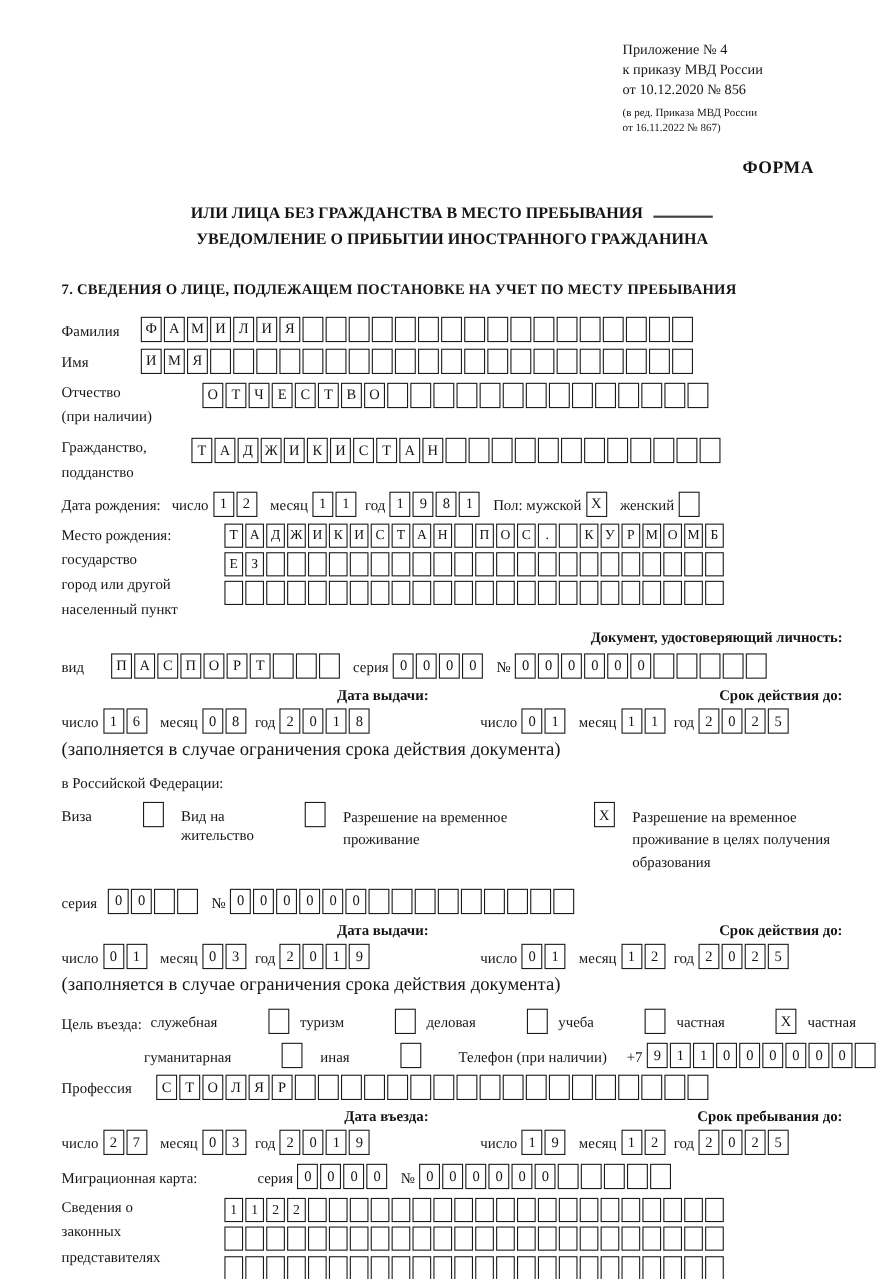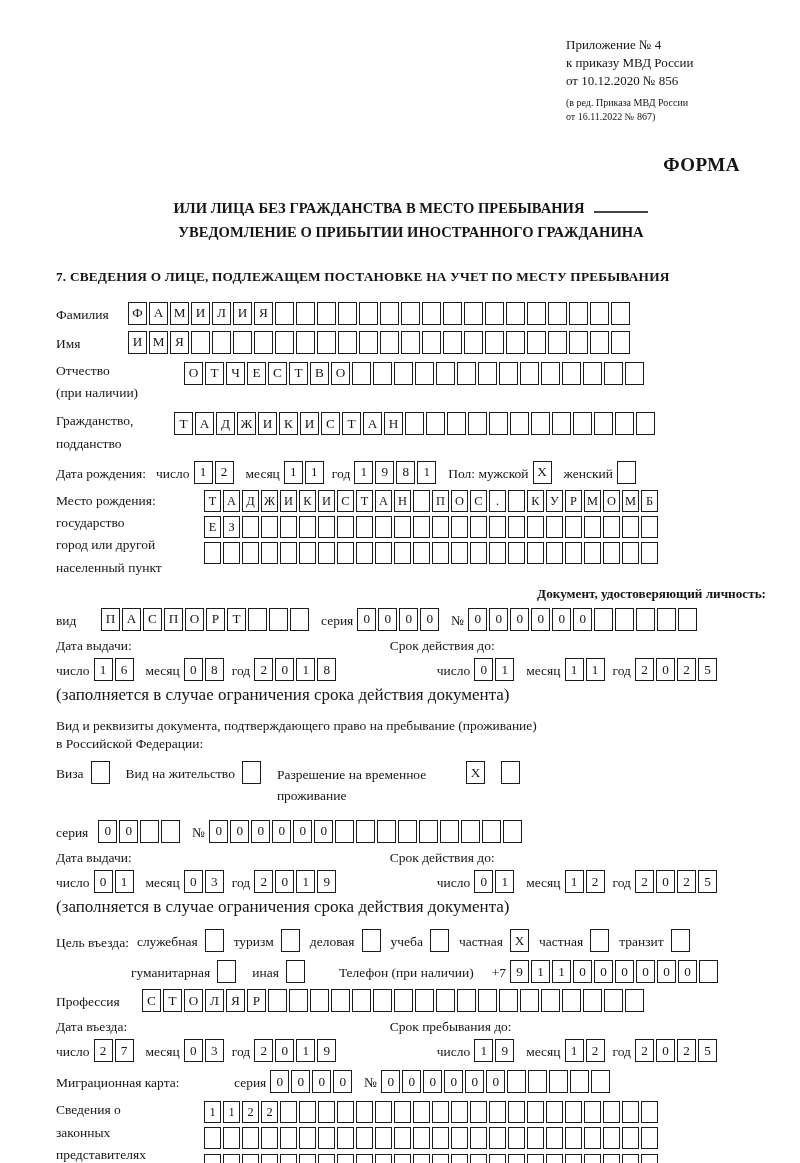--- a/index.html
+++ b/index.html
@@ -1,45 +1,45 @@
 <!DOCTYPE html>
 <html><head>
 <meta charset="utf-8">
 <style>
   html,body{margin:0;padding:0;background:#e8e8e8;}
   .page{width:800px;min-height:1163px;margin:0 auto;background:#fff;box-sizing:border-box;
         padding:36px 34px 28px 56px;font-family:"Liberation Serif",serif;color:#151515;
         font-size:13.5px;line-height:1.35;}
   .ref{margin-left:auto;width:200px;font-size:13px;line-height:1.4;}
   .ref-small{font-size:10px;margin-top:5px;}
-  .forma{font-weight:700;text-align:right;padding-right:26px;margin-top:28px;font-size:19px;letter-spacing:.5px;}
+  .forma{font-weight:700;text-align:right;padding-right:26px;margin-top:18px;font-size:16px;letter-spacing:.5px;}
   .title{font-weight:700;text-align:center;font-size:14.6px;margin-top:20px;line-height:1.6;}
   .uline{display:inline-block;width:54px;border-bottom:2px solid #444;margin-left:10px;}
   .sec{font-weight:700;font-size:13.3px;margin:24px 0 16px;letter-spacing:.2px;}
   .row{display:flex;align-items:flex-start;margin-bottom:6px;}
   .lbl{flex:none;padding-top:4px;}
   .w45{width:45px}.w72{width:72px}.w118{width:118px}.w128{width:128px}.w148{width:148px}.w150{width:150px}
   .lblcol{flex:none;line-height:1.65;}
   .boxes{display:inline-flex;flex-wrap:nowrap;}
   .box{display:inline-flex;align-items:center;justify-content:center;flex:none;
        width:17px;height:21px;border:1.7px solid #1b1b1b;margin-right:2px;font-size:13.2px;}
   .sm .box{width:15px;height:20px;font-size:12.4px;}
   .boxrow{margin-bottom:4px;}
   .sub{padding-top:4px;margin:0 4px 0 10px;flex:none;}
   .sub.first{margin-left:0;}
   .dochead{text-align:right;font-weight:700;font-size:13.2px;margin:4px 0 5px;}
   .dates{display:flex;margin-top:6px;}
   .half{display:flex;flex-direction:column;}
   .half.l{width:47%;}.half.r{width:53%;}
-  .dhead{text-align:left;margin-bottom:3px;}
+  .dhead{text-align:right;margin-bottom:3px;font-weight:bold;}
   .dline{display:flex;}
   .note{text-align:left;font-size:17px;margin:3px 0 10px;}
   .para{margin-top:6px;}
   .opts{display:flex;align-items:flex-start;margin:8px 0 10px;}
-  .opt{display:flex;align-items:flex-start;margin-right:14px;}
+  .opt{display:flex;align-items:flex-start;margin-right:14px;gap:39px;}
   .optlbl{padding-top:4px;margin-right:7px;}
   .optc{width:182px;text-align:left;line-height:1.5;}
   .purpose{display:flex;align-items:flex-end;margin-top:2px;flex-wrap:nowrap;}
   .purpose .opt{margin-right:8px;}
   .phone-row{display:flex;align-items:flex-start;margin:8px 0 6px;padding-left:75px;}
   .reps{display:flex;margin-top:4px;}
   .mt8{margin-top:8px;}.mt14{margin-top:14px;}
 </style>
 </head>
 <body>
@@ -386,21 +386,20 @@
             <span class="box">2</span>
             <span class="box">0</span>
             <span class="box">2</span>
             <span class="box">5</span>
           </span>
       </div>
     </div>
   </div>
   <div class="note">(заполняется в случае ограничения срока действия документа)</div>
 
-  <div class="para">Вид и реквизиты документа, подтверждающего право на пребывание (проживание)</div>
   <div>в Российской Федерации:</div>
 
   <div class="opts">
     <span class="opt">
       <span class="optlbl">Виза</span>
       <span class="boxes">
           <span class="box"></span>
         </span>
     </span>
     <span class="opt">
@@ -409,20 +408,21 @@
           <span class="box"></span>
         </span>
     </span>
     <span class="opt">
       <span class="optlbl optc">Разрешение на временное проживание</span>
       <span class="boxes">
           <span class="box">X</span>
         </span>
     </span>
     <span class="opt" style="margin-right:0">
+      <span class="optlbl optc">Разрешение на временное проживание в целях получения образования</span>
       <span class="boxes">
           <span class="box"></span>
         </span>
     </span>
   </div>
 
   <div class="row mt14">
     <span class="lbl" style="margin-right:10px">серия</span>
     <span class="boxes">
         <span class="box">0</span>

